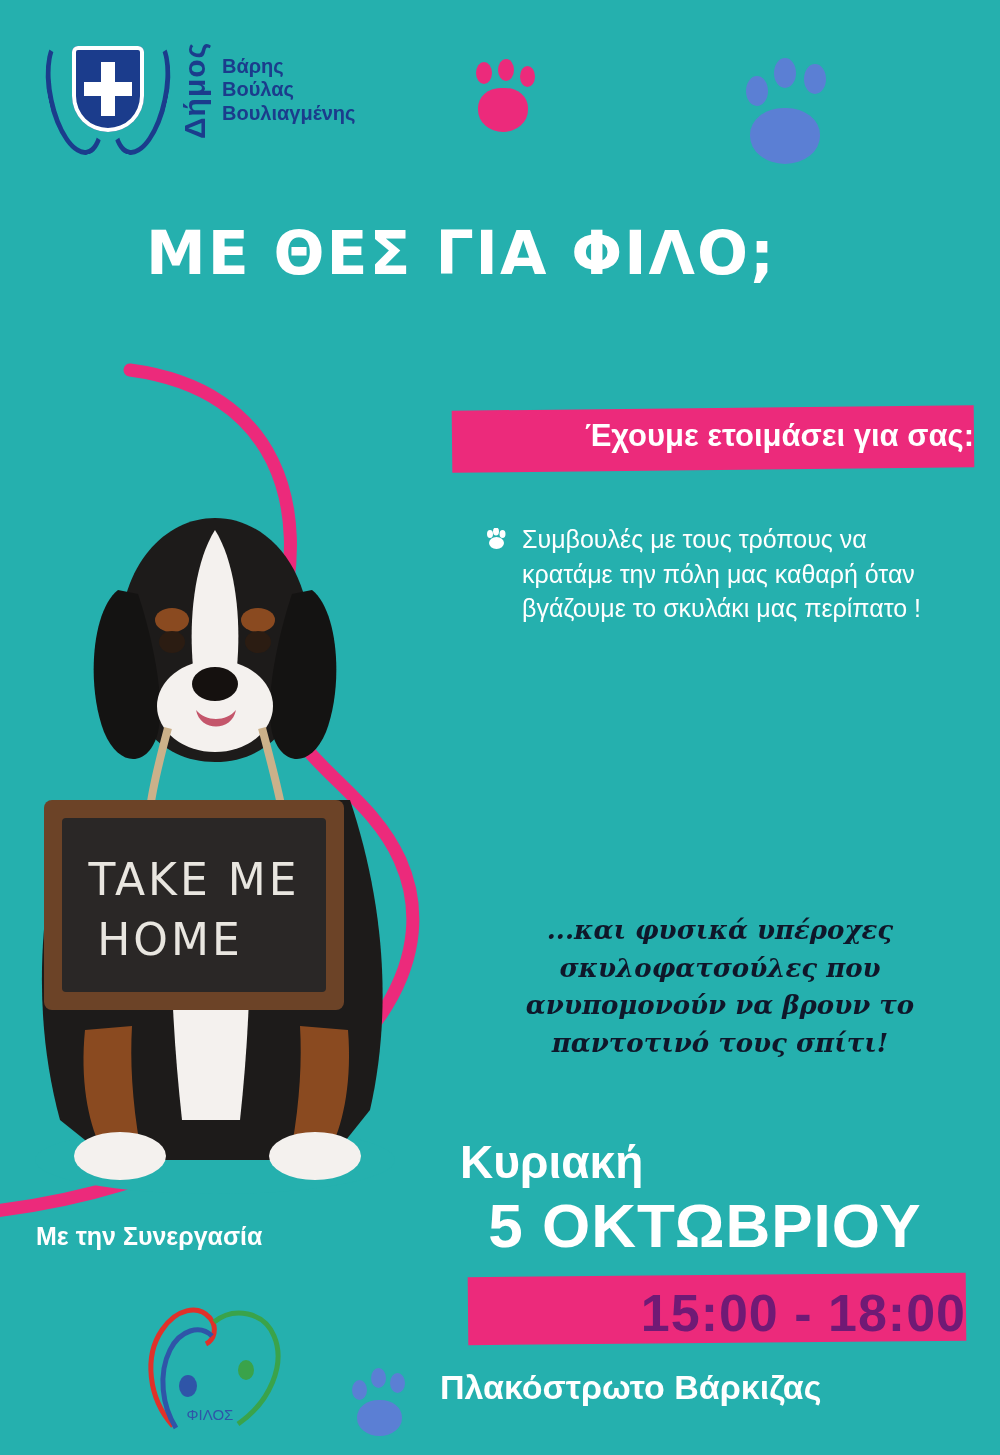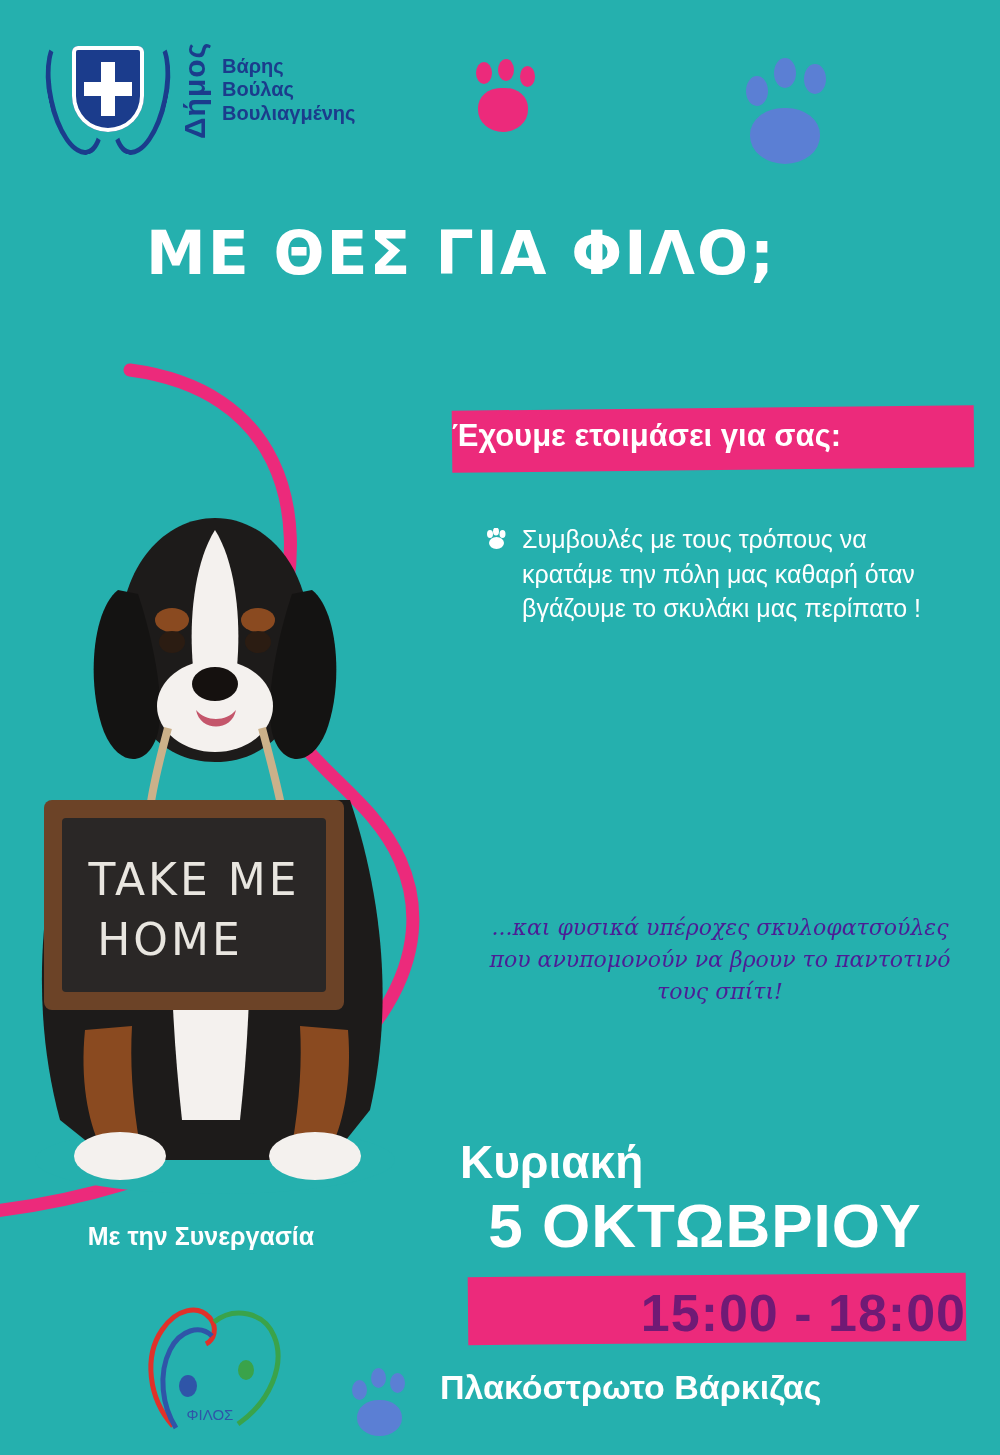--- a/index.html
+++ b/index.html
@@ -161,21 +161,21 @@
     width: 522px;
     height: 62px;
     background: #ec2a7b;
     transform: rotate(-0.6deg);
   }
   .subtitle-text {
     position: absolute;
     left: 452px;
     top: 418px;
     width: 522px;
-    text-align: left;
+    text-align: right;
     color: #ffffff;
     font-size: 31px;
     font-weight: bold;
   }
 
   .bullets {
     position: absolute;
     left: 486px;
     top: 522px;
     width: 470px;
@@ -196,24 +196,24 @@
     height: 22px;
     color: #ffffff;
   }
 
   .script-note {
     position: absolute;
     left: 470px;
     top: 912px;
     width: 500px;
     text-align: center;
-    color: #4c1d95;
-    font-size: 22px;
+    color: #0f172a;
+    font-size: 26px;
     font-style: italic;
-    font-weight: normal;
+    font-weight: bold;
     font-family: "DejaVu Serif", serif;
     line-height: 1.45;
   }
 
   
   .day {
     position: absolute;
     left: 460px;
     top: 1135px;
     width: 510px;
@@ -263,21 +263,20 @@
     font-size: 34px;
     font-weight: bold;
   }
 
   
   .partner-label {
     position: absolute;
     left: 36px;
     top: 1222px;
     width: 330px;
-    text-align: center;
     color: #ffffff;
     font-size: 25px;
     font-weight: bold;
   }
   .partner-logo {
     position: absolute;
     left: 118px;
     top: 1278px;
     width: 180px;
     height: 165px;

